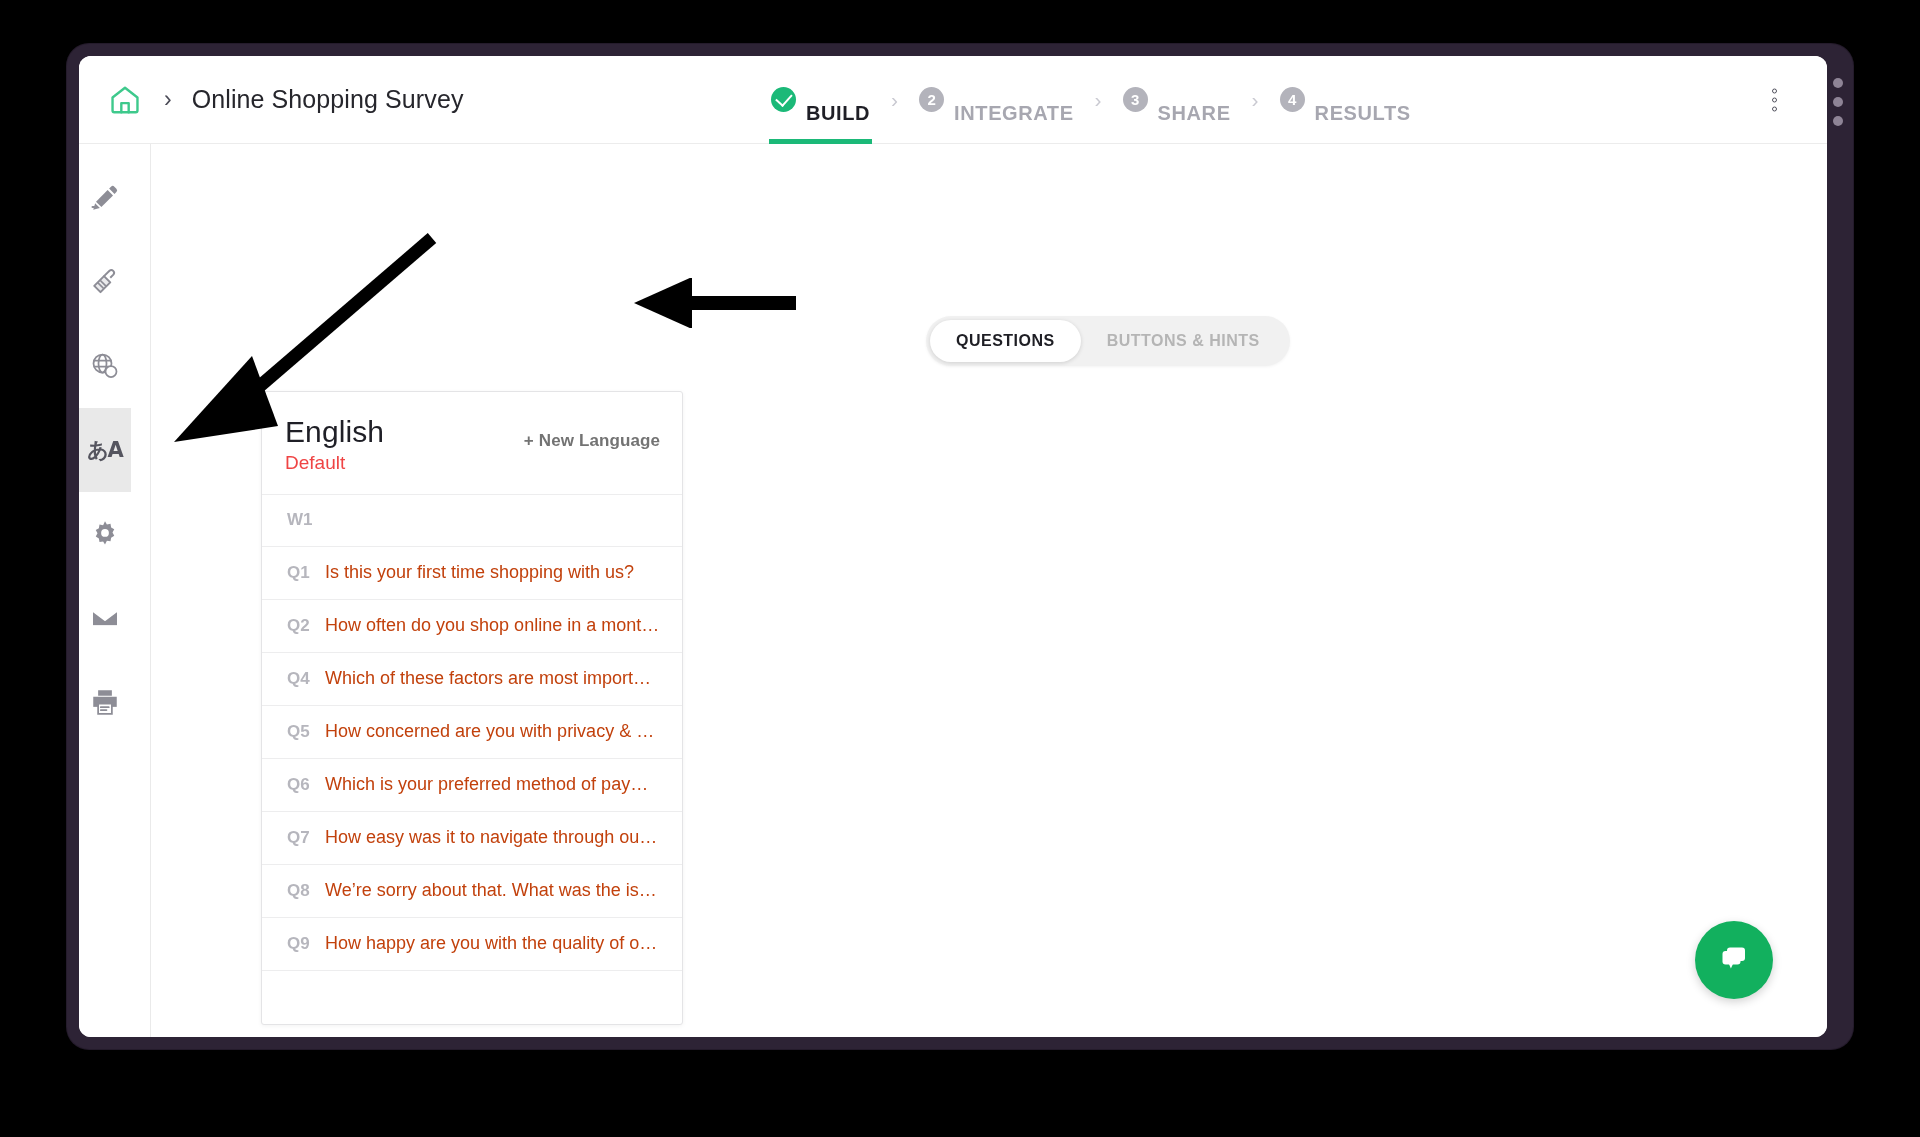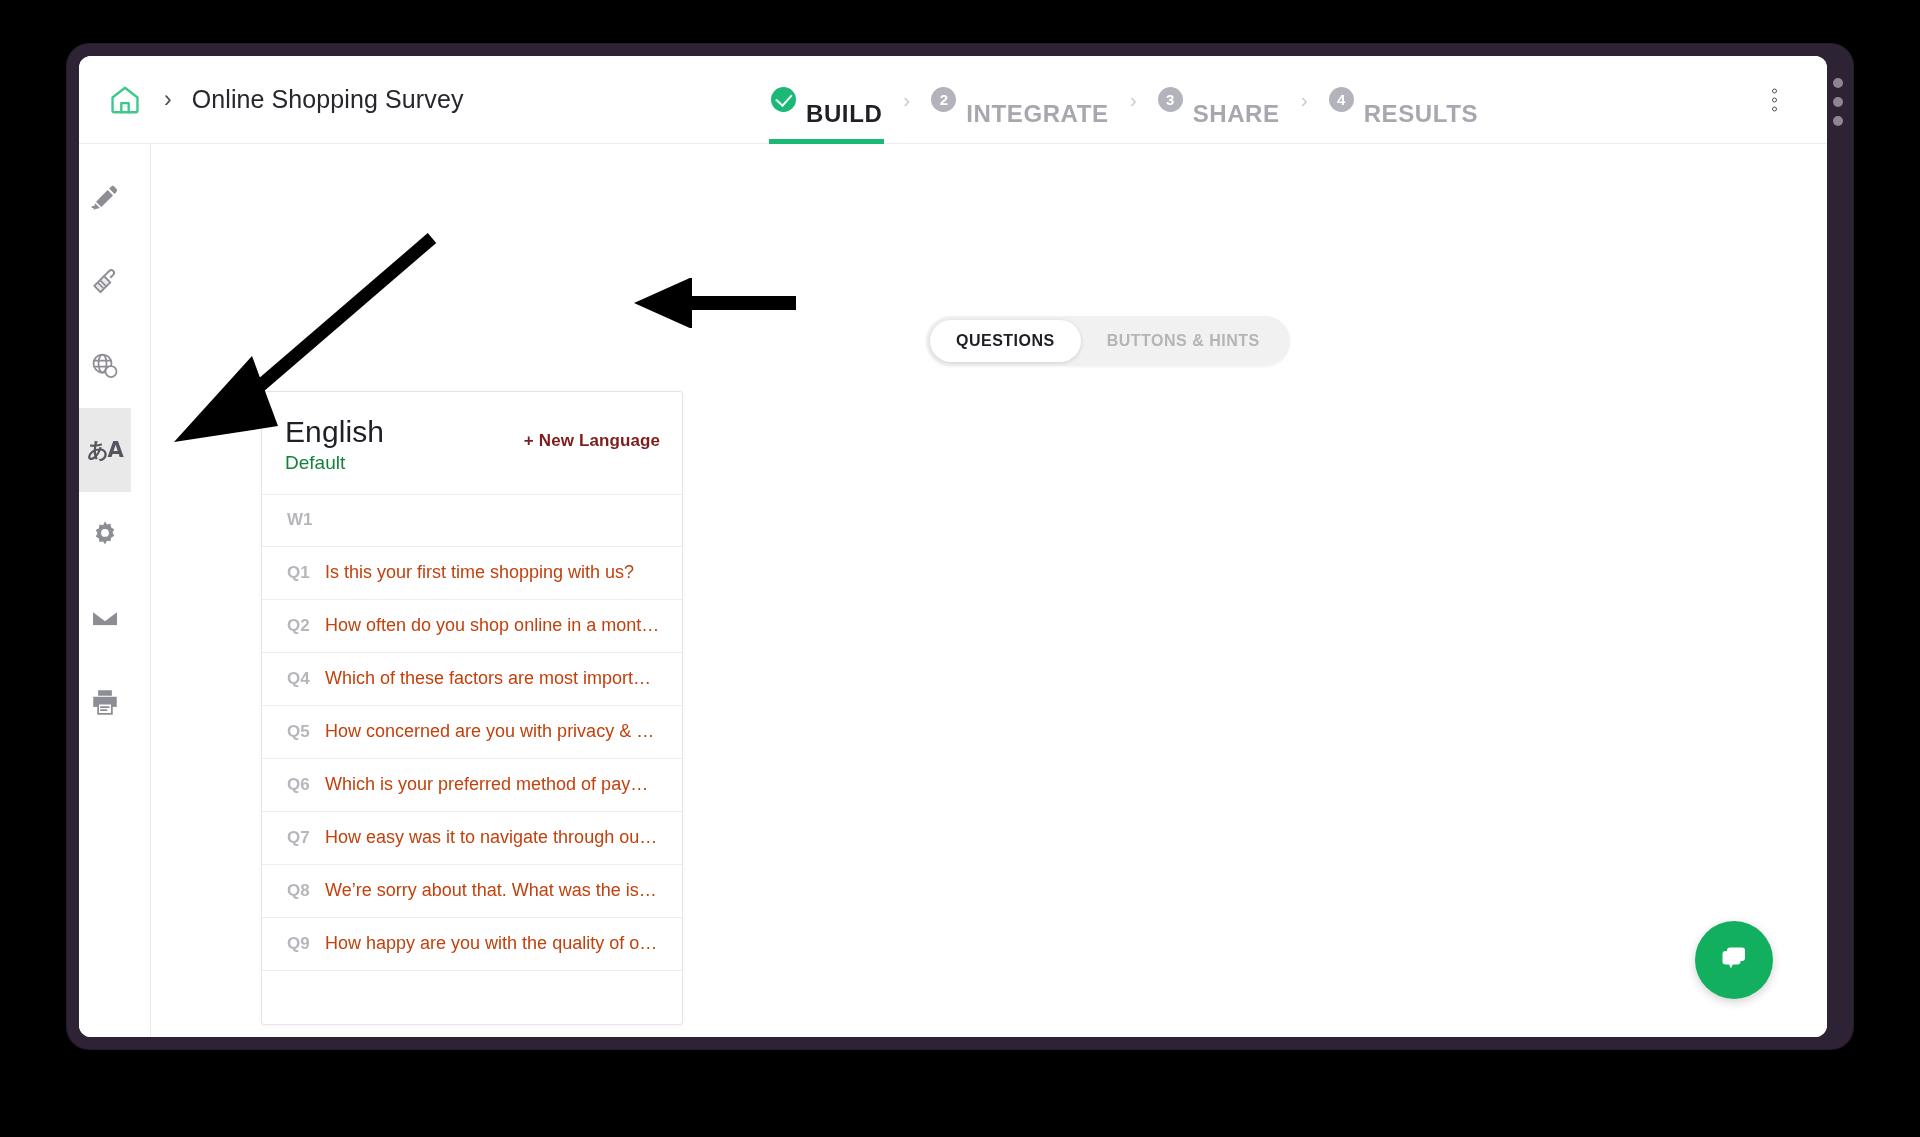--- a/index.html
+++ b/index.html
@@ -115,21 +115,21 @@
   .step.done .badge { background: #1bb978; font-size: 0; }
   .step.done .badge::after {
     content: "";
     display: block;
     width: 8px; height: 13px;
     border: solid #ffffff;
     border-width: 0 2.6px 2.6px 0;
     transform: rotate(42deg) translate(-1px,-1px);
   }
   .step .slabel {
-    font-size: 24px;
+    font-size: 20px;
     font-weight: bold;
     letter-spacing: .6px;
     color: #a7a7b0;
     margin-top: 28px;
   }
   .step.done .slabel { color: #1f1f26; }
   .step.done::after {
     content: "";
     position: absolute;
     left: 0; right: 0; bottom: 0;
@@ -257,27 +257,27 @@
     border-bottom: 1px solid #ededee;
   }
   #lang-name {
     font-size: 30px;
     color: #1f1f26;
     line-height: 1.06;
     letter-spacing: .1px;
   }
   #lang-sub {
     font-size: 19px;
-    color: #15803d;
+    color: #ef4444;
     margin-top: 4px;
   }
   #new-language-btn {
     font-size: 17px;
     font-weight: bold;
-    color: #7f1d1d;
+    color: #737373;
     cursor: pointer;
     white-space: nowrap;
     margin-top: 15px;
     letter-spacing: .1px;
   }
   #new-language-btn .plus { margin-right: 5px; font-weight: bold; }
 
   .q-row {
     display: flex;
     align-items: center;

